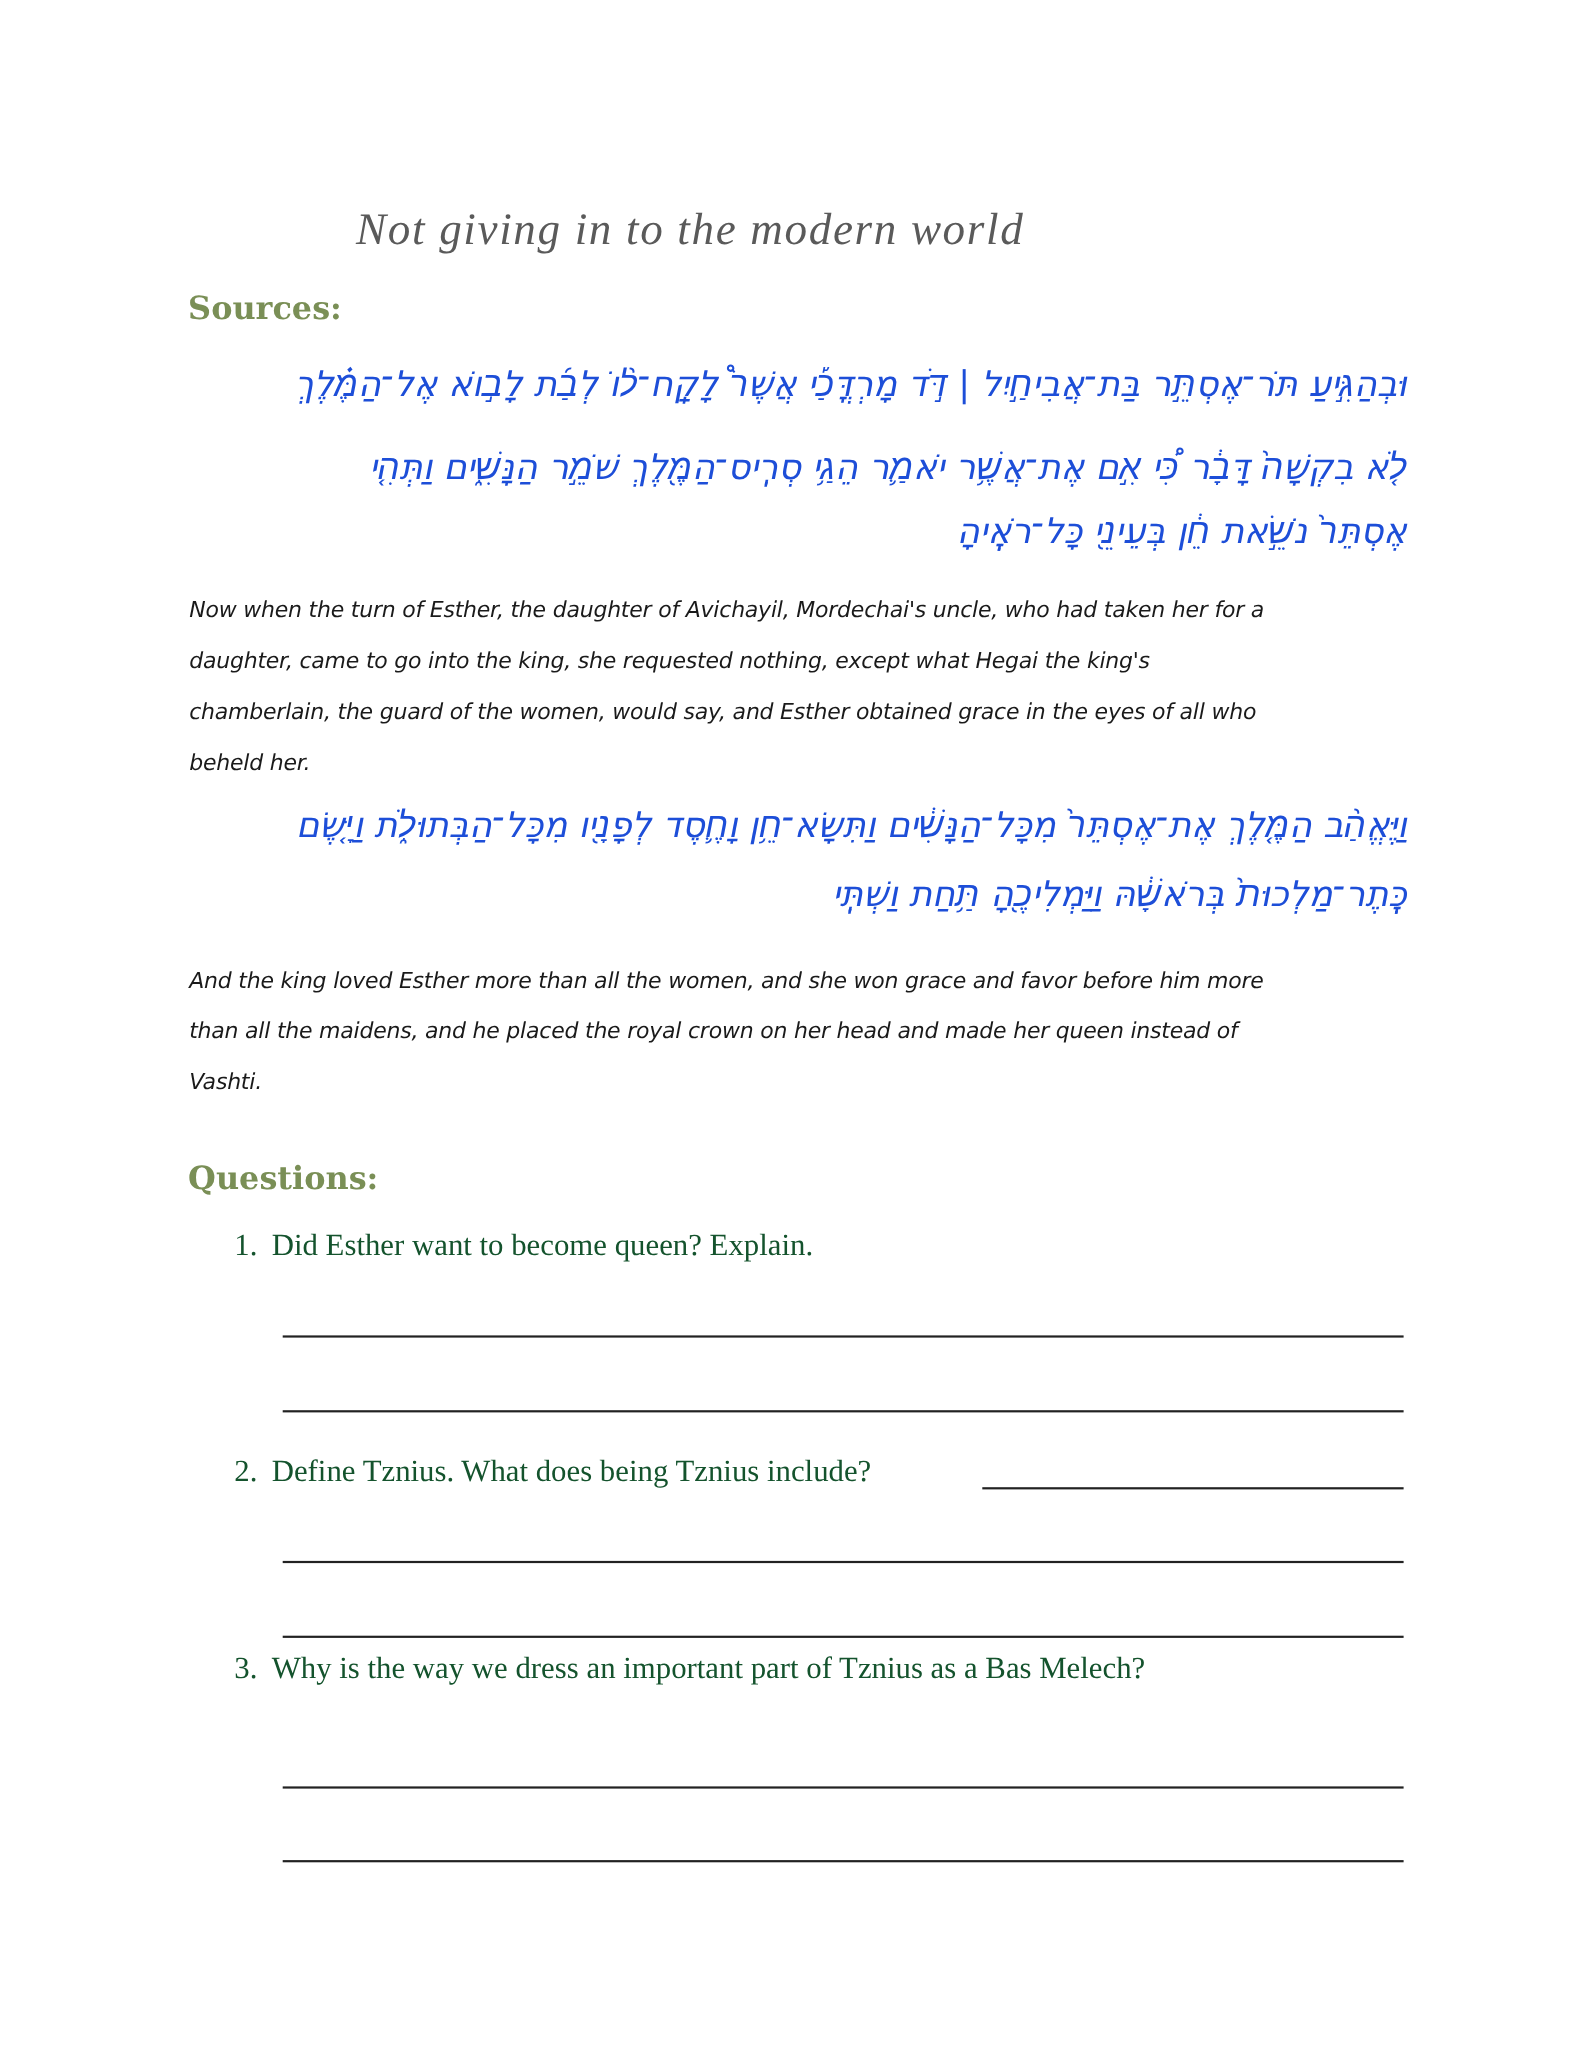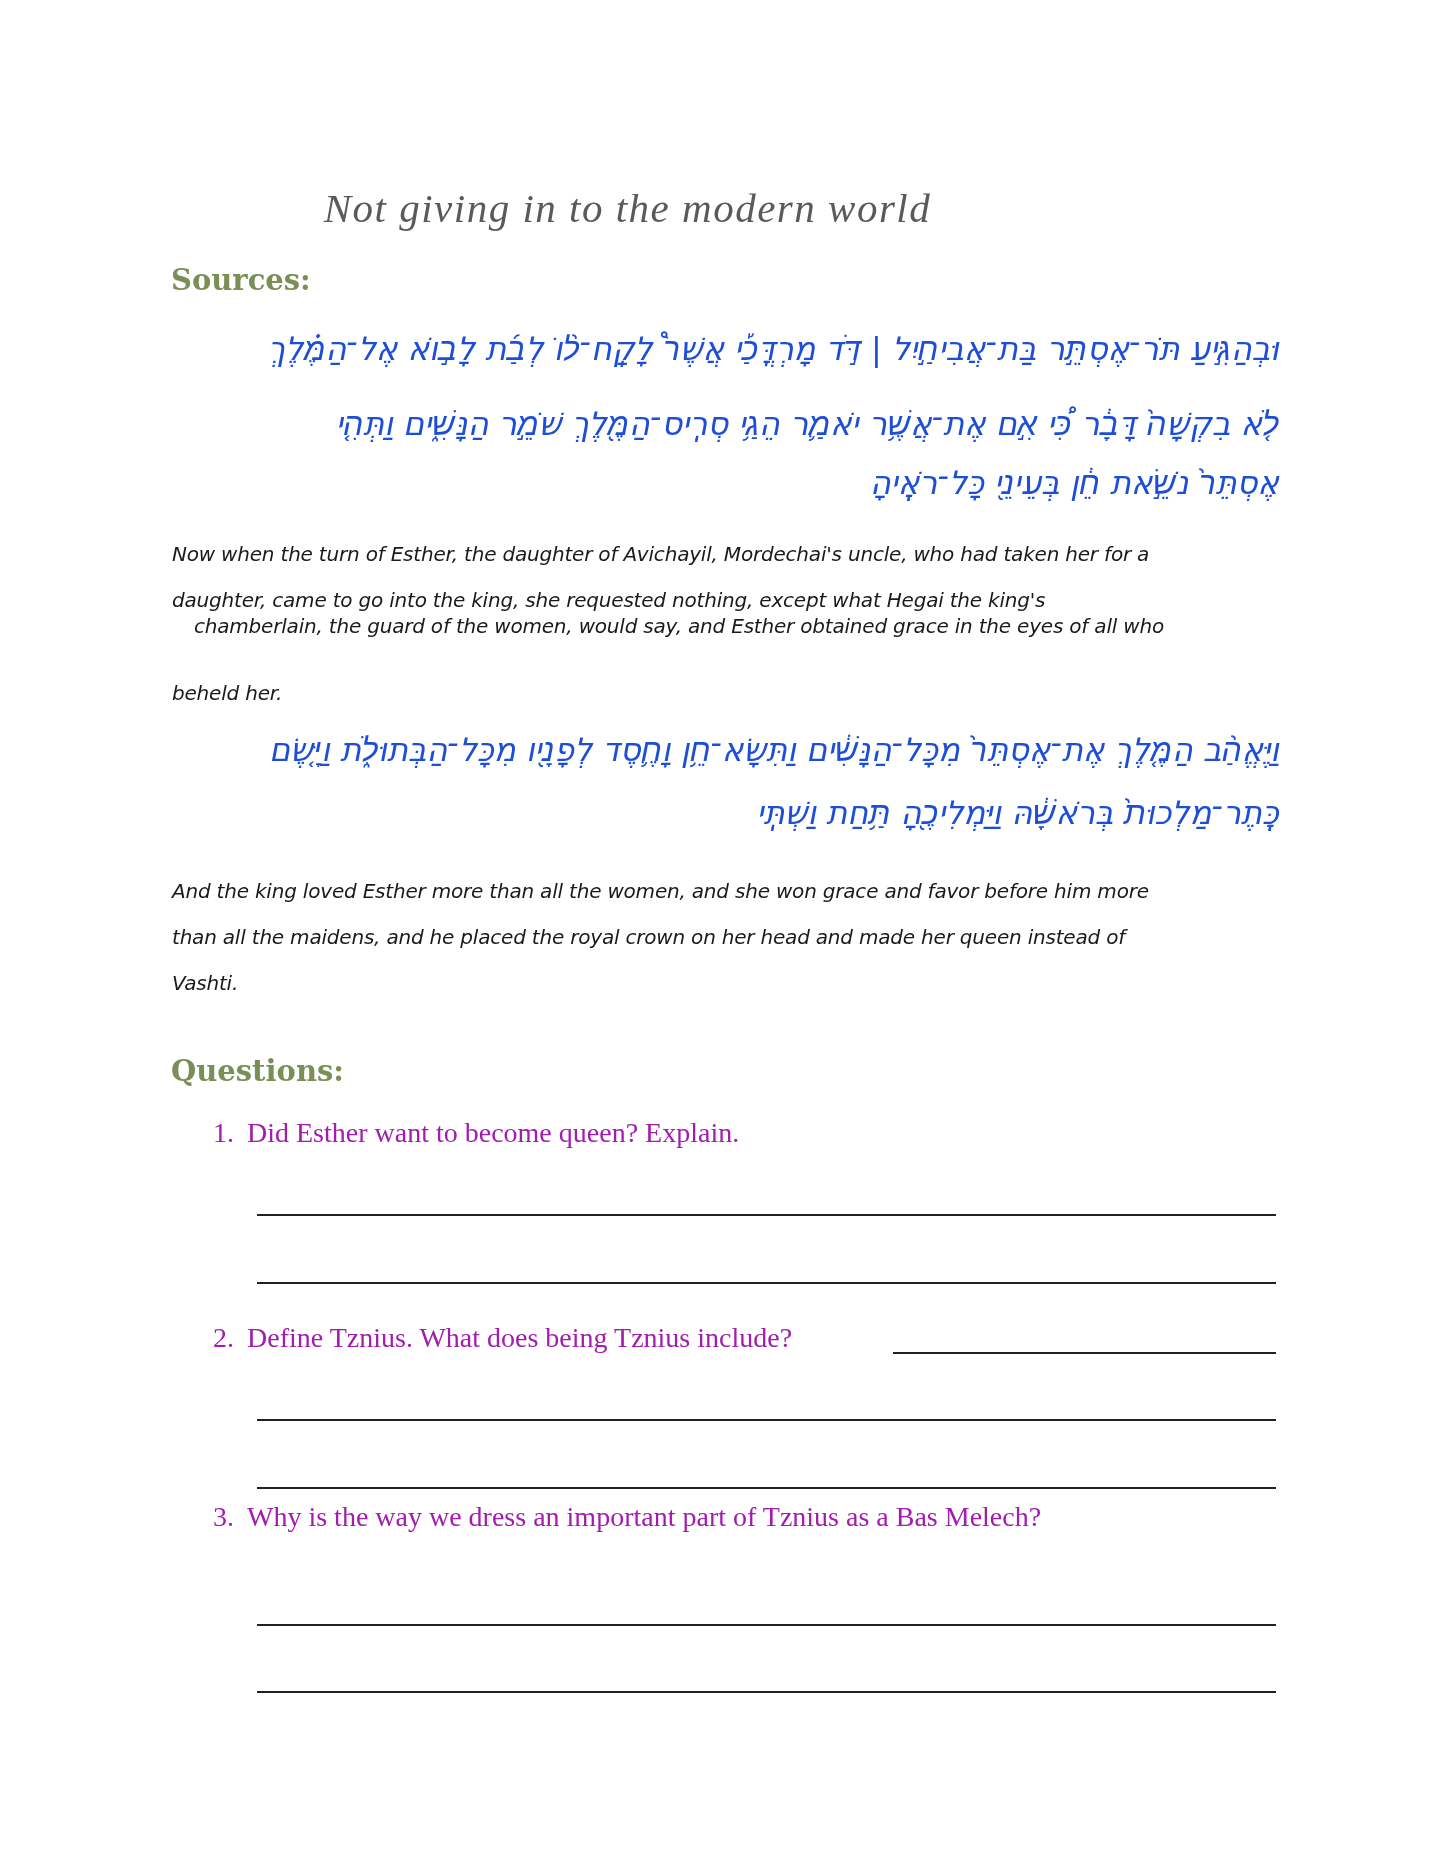--- a/index.html
+++ b/index.html
@@ -23,21 +23,21 @@
   }
   .eng {
     left: 172px;
     font-family: "DejaVu Sans", "Liberation Sans", sans-serif;
     font-style: italic; font-size: 20px; color: #1a1a1a; line-height: 26px;
     letter-spacing: -0.2px;
   }
   .q {
     left: 213px;
     font-family: "Liberation Serif", "DejaVu Serif", serif;
-    font-size: 28px; color: #a21caf; line-height: 34px;
+    font-size: 28px; color: #14532d; line-height: 34px;
   }
   .q .num { display: inline-block; width: 34px; }
   .rule {
     position: absolute; height: 0; border-top: 2px solid #222;
     left: 257px; width: 1019px;
   }
   .rule.inline { left: 893px; width: 383px; }
 </style>
 </head>
 <body>
@@ -46,21 +46,21 @@
 
 <div class="abs heading" style="top:262px;">Sources:</div>
 
 <div>
   <div class="abs heb" style="top:329px;">וּבְהַגִּ֣יעַ תֹּר־אֶסְתֵּ֣ר בַּת־אֲבִיחַ֣יִל | דֹּ֣ד מָרְדֳּכַ֡י אֲשֶׁר֩ לָקַֽח־ל֨וֹ לְבַ֜ת לָב֣וֹא אֶל־הַמֶּ֗לֶךְ</div>
   <div class="abs heb" style="top:404px;">לֹ֤א בִקְשָׁה֙ דָּבָ֔ר כִּ֠י אִ֣ם אֶת־אֲשֶׁ֥ר יֹאמַ֛ר הֵגַ֥י סְרִֽיס־הַמֶּ֖לֶךְ שֹׁמֵ֣ר הַנָּשִׁ֑ים וַתְּהִ֤י</div>
   <div class="abs heb" style="top:463px;">אֶסְתֵּר֙ נֹשֵׂ֣את חֵ֔ן בְּעֵינֵ֖י כָּל־רֹאֶֽיהָ</div>
 
   <div class="abs eng" style="top:541px;">Now when the turn of Esther, the daughter of Avichayil, Mordechai's uncle, who had taken her for a</div>
   <div class="abs eng" style="top:587px;">daughter, came to go into the king, she requested nothing, except what Hegai the king's</div>
-  <div class="abs eng" style="top:613px;margin-left:22px;">chamberlain, the guard of the women, would say, and Esther obtained grace in the eyes of all who</div>
+  <div class="abs eng" style="top:634px;">chamberlain, the guard of the women, would say, and Esther obtained grace in the eyes of all who</div>
   <div class="abs eng" style="top:680px;">beheld her.</div>
 </div>
 
 <div>
   <div class="abs heb" style="top:730px;">וַיֶּאֱהַ֨ב הַמֶּ֤לֶךְ אֶת־אֶסְתֵּר֙ מִכָּל־הַנָּשִׁ֔ים וַתִּשָּׂא־חֵ֥ן וָחֶ֛סֶד לְפָנָ֖יו מִכָּל־הַבְּתוּלֹ֑ת וַיָּ֤שֶׂם</div>
   <div class="abs heb" style="top:793px;">כֶּֽתֶר־מַלְכוּת֙ בְּרֹאשָׁ֔הּ וַיַּמְלִיכֶ֖הָ תַּ֥חַת וַשְׁתִּֽי</div>
 
   <div class="abs eng" style="top:878px;">And the king loved Esther more than all the women, and she won grace and favor before him more</div>
   <div class="abs eng" style="top:924px;text-align:center;">than all the maidens, and he placed the royal crown on her head and made her queen instead of</div>
   <div class="abs eng" style="top:970px;">Vashti.</div>

